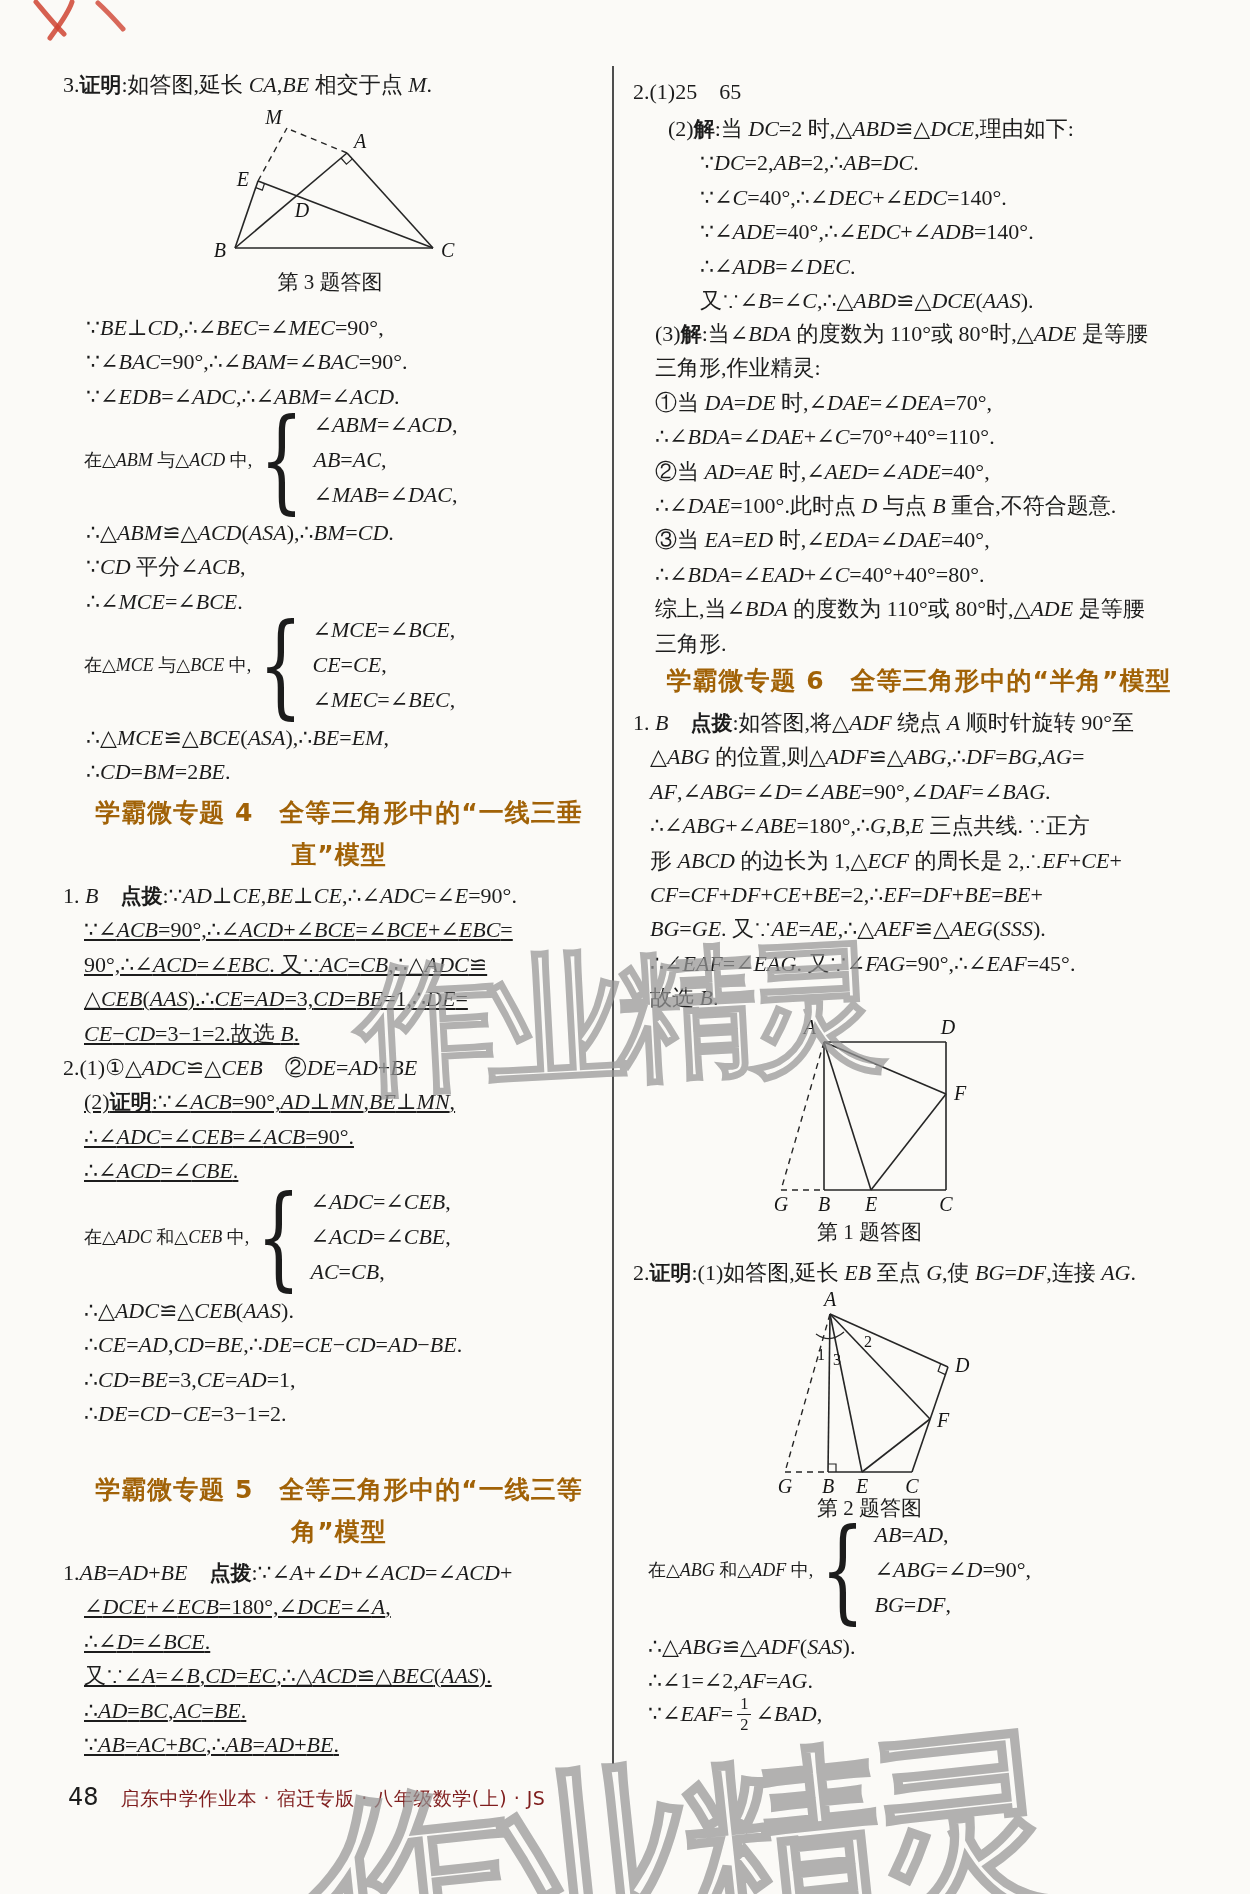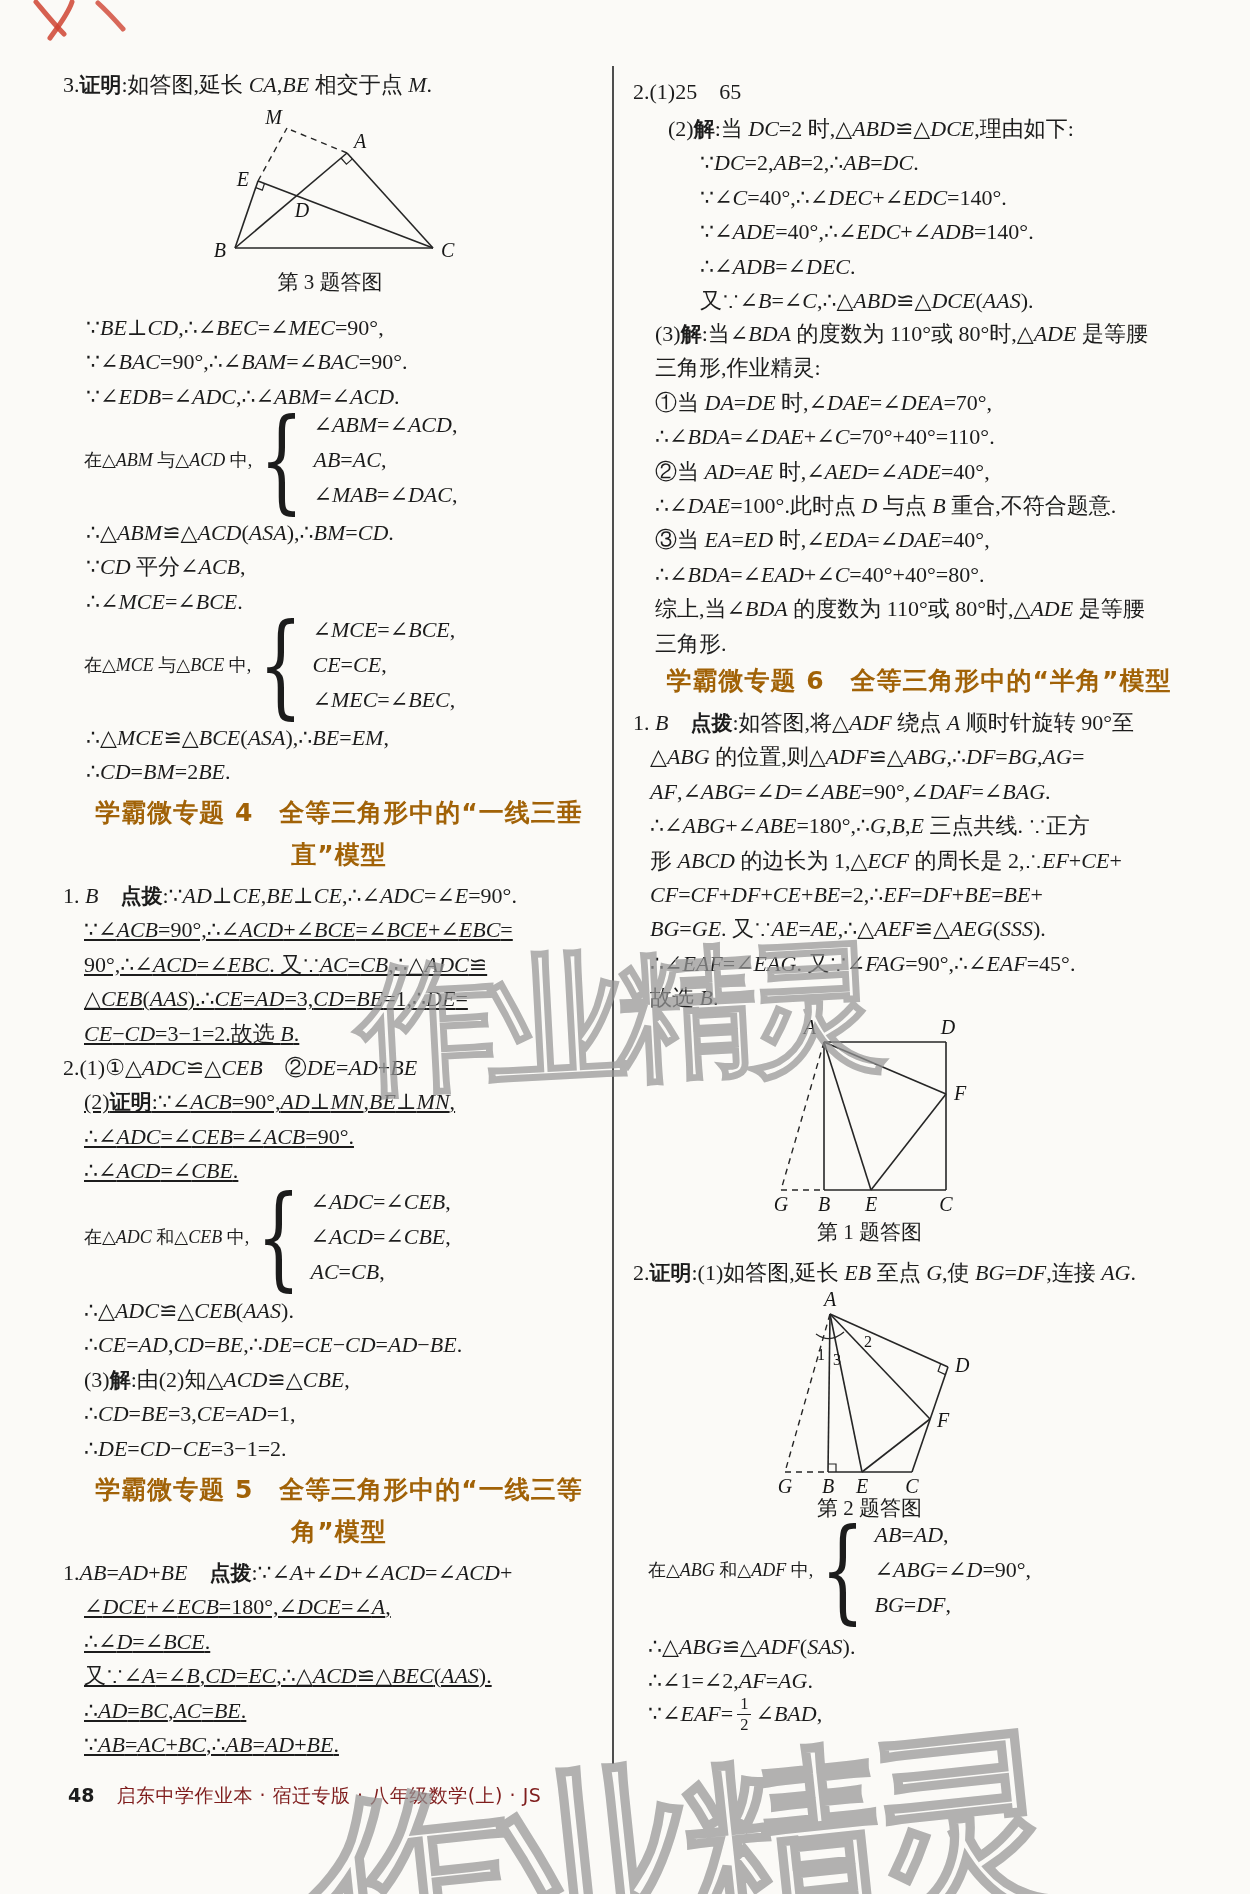--- a/index.html
+++ b/index.html
@@ -37,21 +37,21 @@
   .frac .num{padding:0 3px;}
   .divider{position:absolute;left:612px;top:66px;width:2px;height:1698px;background:#4e4e4e;}
   .wm{
     position:absolute;font-family:"DejaVu Sans","Liberation Sans",sans-serif;font-weight:700;
     color:transparent;-webkit-text-stroke:2.5px #969696;opacity:.72;white-space:nowrap;
     pointer-events:none;z-index:5;
   }
   .wm-center{left:352px;top:938px;font-size:140px;letter-spacing:-10px;transform:rotate(-3deg);transform-origin:0 0;}
   .wm-bottom{left:300px;top:1762px;font-size:200px;letter-spacing:-15px;transform:rotate(-6deg);transform-origin:0 0;-webkit-text-stroke-width:3px;}
   .footer{position:absolute;left:68px;top:1783px;display:flex;align-items:baseline;z-index:2;}
-  .pageno{font-weight:700;font-size:19px;font-family:"DejaVu Sans","Liberation Sans",sans-serif;}
+  .pageno{font-weight:400;font-size:24px;font-family:"DejaVu Sans","Liberation Sans",sans-serif;}
   .fttext{font-size:19px;margin-left:22px;letter-spacing:.5px;font-family:"DejaVu Sans","Liberation Sans",sans-serif;color:#7f1d1d;}
   svg{overflow:visible;}
   svg line,svg polyline,svg path{stroke:#262626;stroke-width:1.6;fill:none;}
   svg .dash{stroke-dasharray:6 5;stroke-width:1.4;}
   svg .ra{stroke-width:1.2;}
   svg text{font-family:"Liberation Serif","DejaVu Serif",serif;font-style:italic;font-size:20px;fill:#161616;stroke:none;}
   svg text.num{font-style:normal;font-size:16px;}
   .corner-marks{position:absolute;left:22px;top:0;z-index:3;}
 </style>
 </head>
@@ -148,21 +148,20 @@
     <div class="bg-rows">
       <div class="math">∠<i>ADC</i>=∠<i>CEB</i>,</div>
       <div class="math">∠<i>ACD</i>=∠<i>CBE</i>,</div>
       <div class="math"><i>AC</i>=<i>CB</i>,</div>
     </div>
   </div>
 
   <div class="block" style="left:84px;top:1294px">
     <div class="t math">∴△<i>ADC</i>≌△<i>CEB</i>(<i>AAS</i>).</div>
     <div class="t math">∴<i>CE</i>=<i>AD</i>,<i>CD</i>=<i>BE</i>,∴<i>DE</i>=<i>CE</i>−<i>CD</i>=<i>AD</i>−<i>BE</i>.</div>
-    <div class="t math">(3)<b>解</b>:由(2)知△<i>ACD</i>≌△<i>CBE</i>,</div>
     <div class="t math">∴<i>CD</i>=<i>BE</i>=3,<i>CE</i>=<i>AD</i>=1,</div>
     <div class="t math">∴<i>DE</i>=<i>CD</i>−<i>CE</i>=3−1=2.</div>
   </div>
 
   <div class="block sec-header" style="left:66px;top:1469px;width:546px">学霸微专题 5　全等三角形中的“一线三等</div>
   <div class="block sec-header" style="left:66px;top:1511px;width:546px">角”模型</div>
 
   <div class="block" style="left:63px;top:1556px">
     <div class="t math">1.<i>AB</i>=<i>AD</i>+<i>BE</i>　<b>点拨</b>:∵∠<i>A</i>+∠<i>D</i>+∠<i>ACD</i>=∠<i>ACD</i>+</div>
     <div class="t math ind">∠<i>DCE</i>+∠<i>ECB</i>=180°,∠<i>DCE</i>=∠<i>A</i>,</div>

